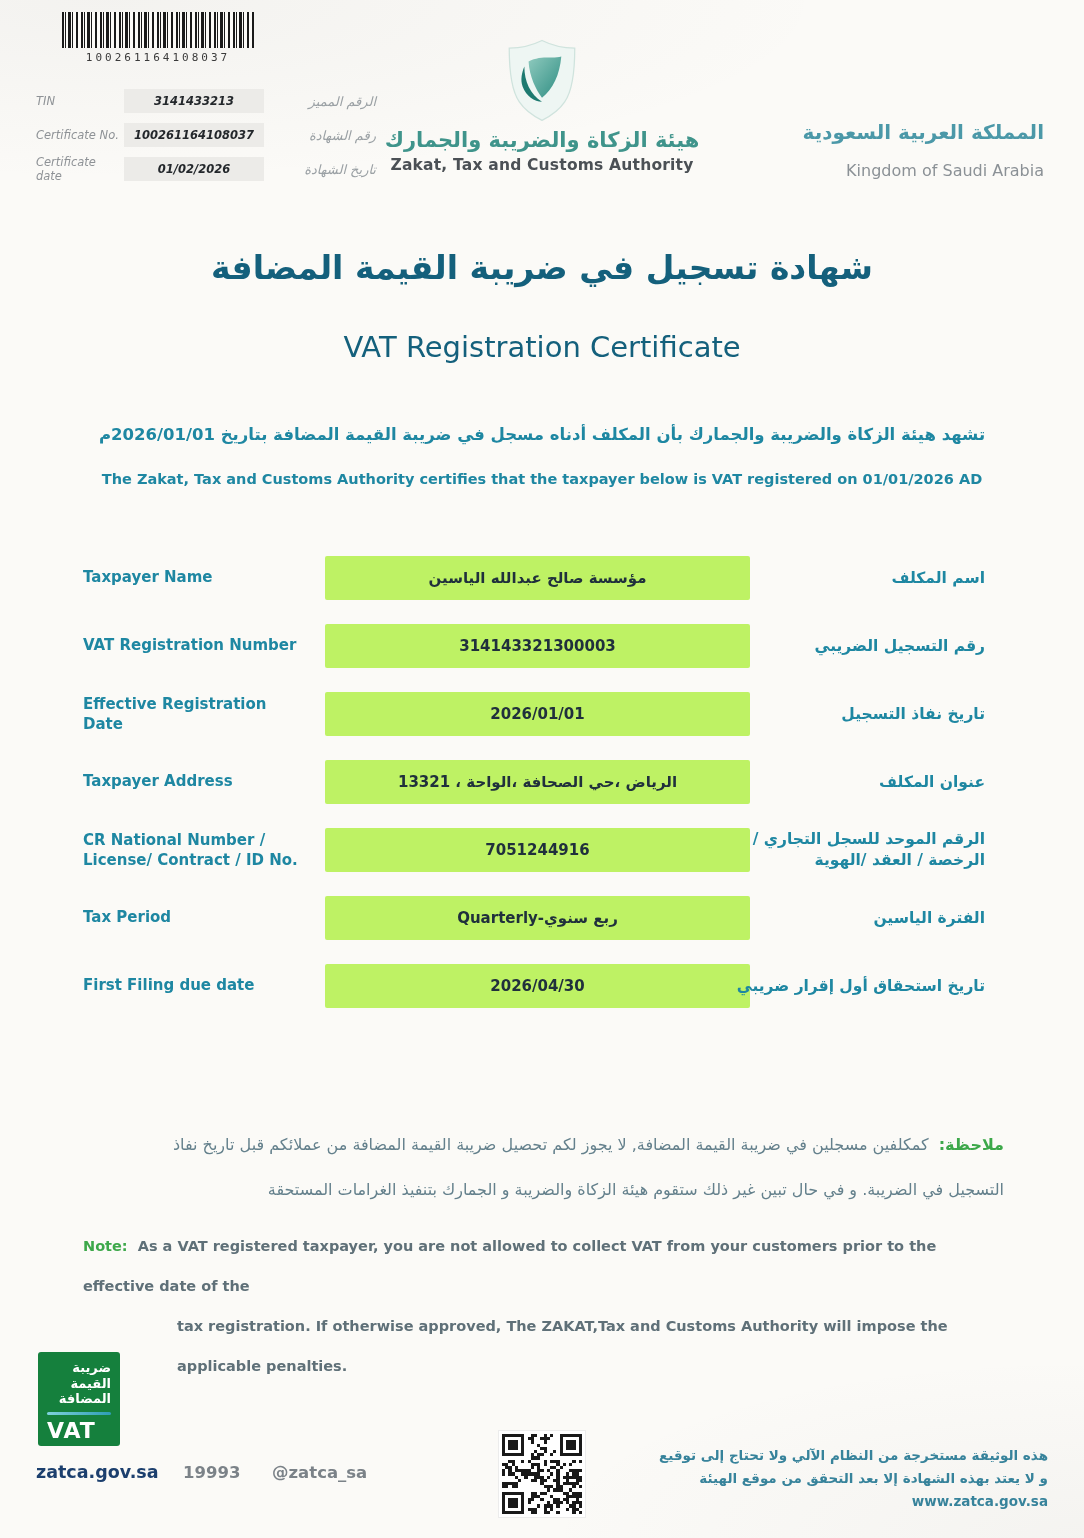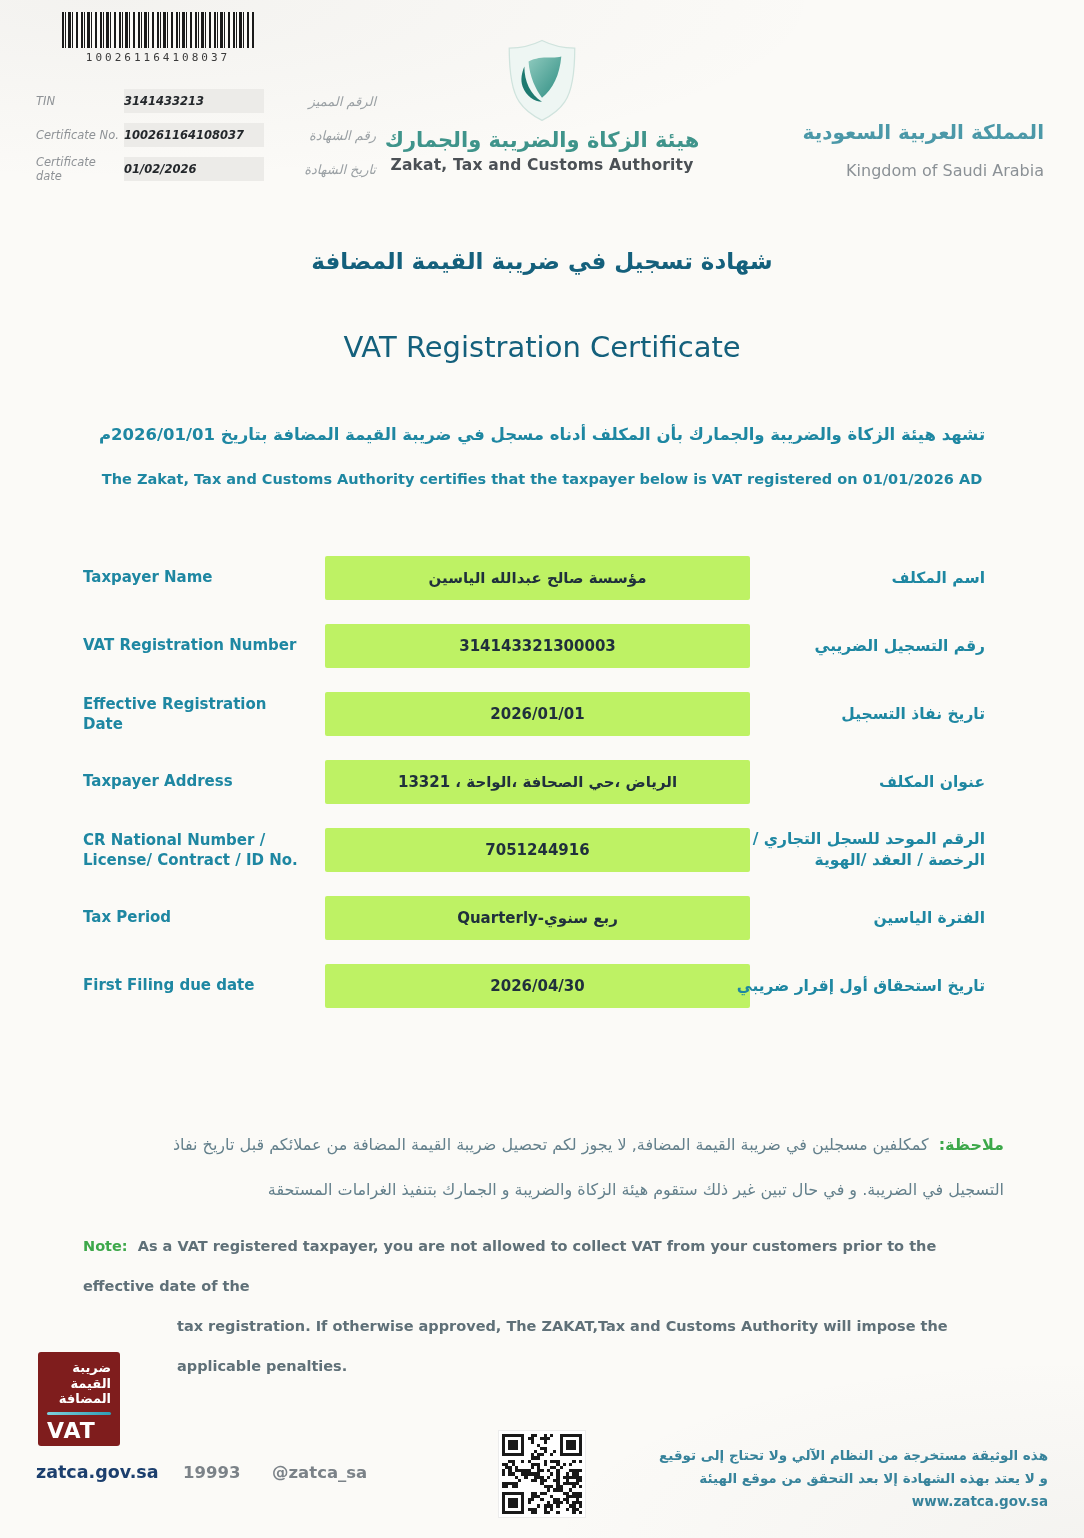--- a/index.html
+++ b/index.html
@@ -27,36 +27,36 @@
       #1a1a1a 6px 9px, #fbfaf7 9px 10px,
       #1a1a1a 10px 11px, #fbfaf7 11px 14px,
       #1a1a1a 14px 16px, #fbfaf7 16px 19px);
   }
   .barcode-num { margin-top:3px; font-size:11px; letter-spacing:3px; color:#3a3a3a;
     font-family:"DejaVu Sans Mono","Liberation Mono",monospace; }
 
   .hrows { position:absolute; left:36px; top:88px; width:340px; }
   .hrow { display:flex; align-items:center; height:26px; margin-bottom:8px;font-style:italic; }
   .hl { width:88px; font-size:11.5px; color:#8e9296; }
-  .hv { width:140px; height:24px; line-height:24px; background:#ecebe8; 
+  .hv { width:140px; height:24px; line-height:24px; background:#ecebe8; text-align:center;
         font-size:11.5px; font-weight:bold; color:#23272b; }
   .ha { flex:1; text-align:right; font-size:13px; color:#9aa0a4; direction:rtl; }
 
   .logo-block { position:absolute; top:38px; left:50%; transform:translateX(-50%);
     width:340px; text-align:center; }
   .authority-ar { margin-top:2px; font-size:21px; font-weight:bold; color:#3f948b; direction:rtl; }
   .authority-en { margin-top:4px; font-size:15.5px; font-weight:bold; color:#4b5055; letter-spacing:.2px; }
 
   .kingdom { position:absolute; right:40px; top:120px; text-align:right; }
   .kingdom-ar { font-size:20px; font-weight:bold; color:#4b98a8; direction:rtl; }
   .kingdom-en { margin-top:17px; font-size:16px; color:#8b9196; }
 
   
   .title-ar { position:absolute; top:248px; left:0; width:100%; text-align:center;
-    font-size:23px; font-weight:bold; color:#14607c; direction:rtl; }
+    font-size:33px; font-weight:bold; color:#14607c; direction:rtl; }
   .title-en { position:absolute; top:330px; left:0; width:100%; text-align:center;
     font-size:29px; font-weight:normal; color:#14607c; }
 
   .certify-ar { position:absolute; top:425px; left:0; width:100%; text-align:center;
     font-size:16.5px; font-weight:bold; color:#1e87a2; direction:rtl; }
   .certify-en { position:absolute; top:471px; left:0; width:100%; text-align:center;
     font-size:14.5px; font-weight:bold; color:#1e87a2; }
 
   
   .fields { position:absolute; top:544px; left:0; width:100%; }
@@ -74,21 +74,21 @@
   .note-ar { position:absolute; top:1122px; right:80px; width:835px; text-align:right;
     direction:rtl; font-size:16px; color:#64808c; line-height:45px; }
   .note-ar .green { color:#3da84a; font-weight:bold; margin-left:10px; }
   .note-en { position:absolute; top:1226px; left:83px; width:890px;
     font-size:14.5px; font-weight:bold; color:#5f7078; line-height:40px; }
   .note-en .green { color:#3da84a; font-weight:bold; margin-right:10px; }
   .note-en .indent { padding-left:94px; display:block; }
 
   
   .vat-logo { position:absolute; left:38px; top:1352px; width:82px; height:94px;
-    background:#7f1d1d; border-radius:3px; color:#fff; padding:8px 9px 6px; }
+    background:#15803d; border-radius:3px; color:#fff; padding:8px 9px 6px; }
   .vat-ar { text-align:right; font-size:13px; font-weight:bold; line-height:1.2; direction:rtl; }
   .vat-wave { height:3px; margin:5px 0 3px; border-radius:2px;
     background:linear-gradient(90deg,#7fd1dc,#2e9db5); }
   .vat-word { font-size:22px; font-weight:bold; letter-spacing:1px; }
 
   .site   { position:absolute; left:36px;  top:1462px; font-size:17.5px; font-weight:bold; color:#1c3f6e; }
   .phone  { position:absolute; left:183px; top:1463px; font-size:16.5px; font-weight:bold; color:#7b8288; }
   .handle { position:absolute; left:272px; top:1463px; font-size:16.5px; font-weight:bold; color:#7b8288; }
 
   .qr { position:absolute; left:50%; transform:translateX(-50%); top:1430px;

